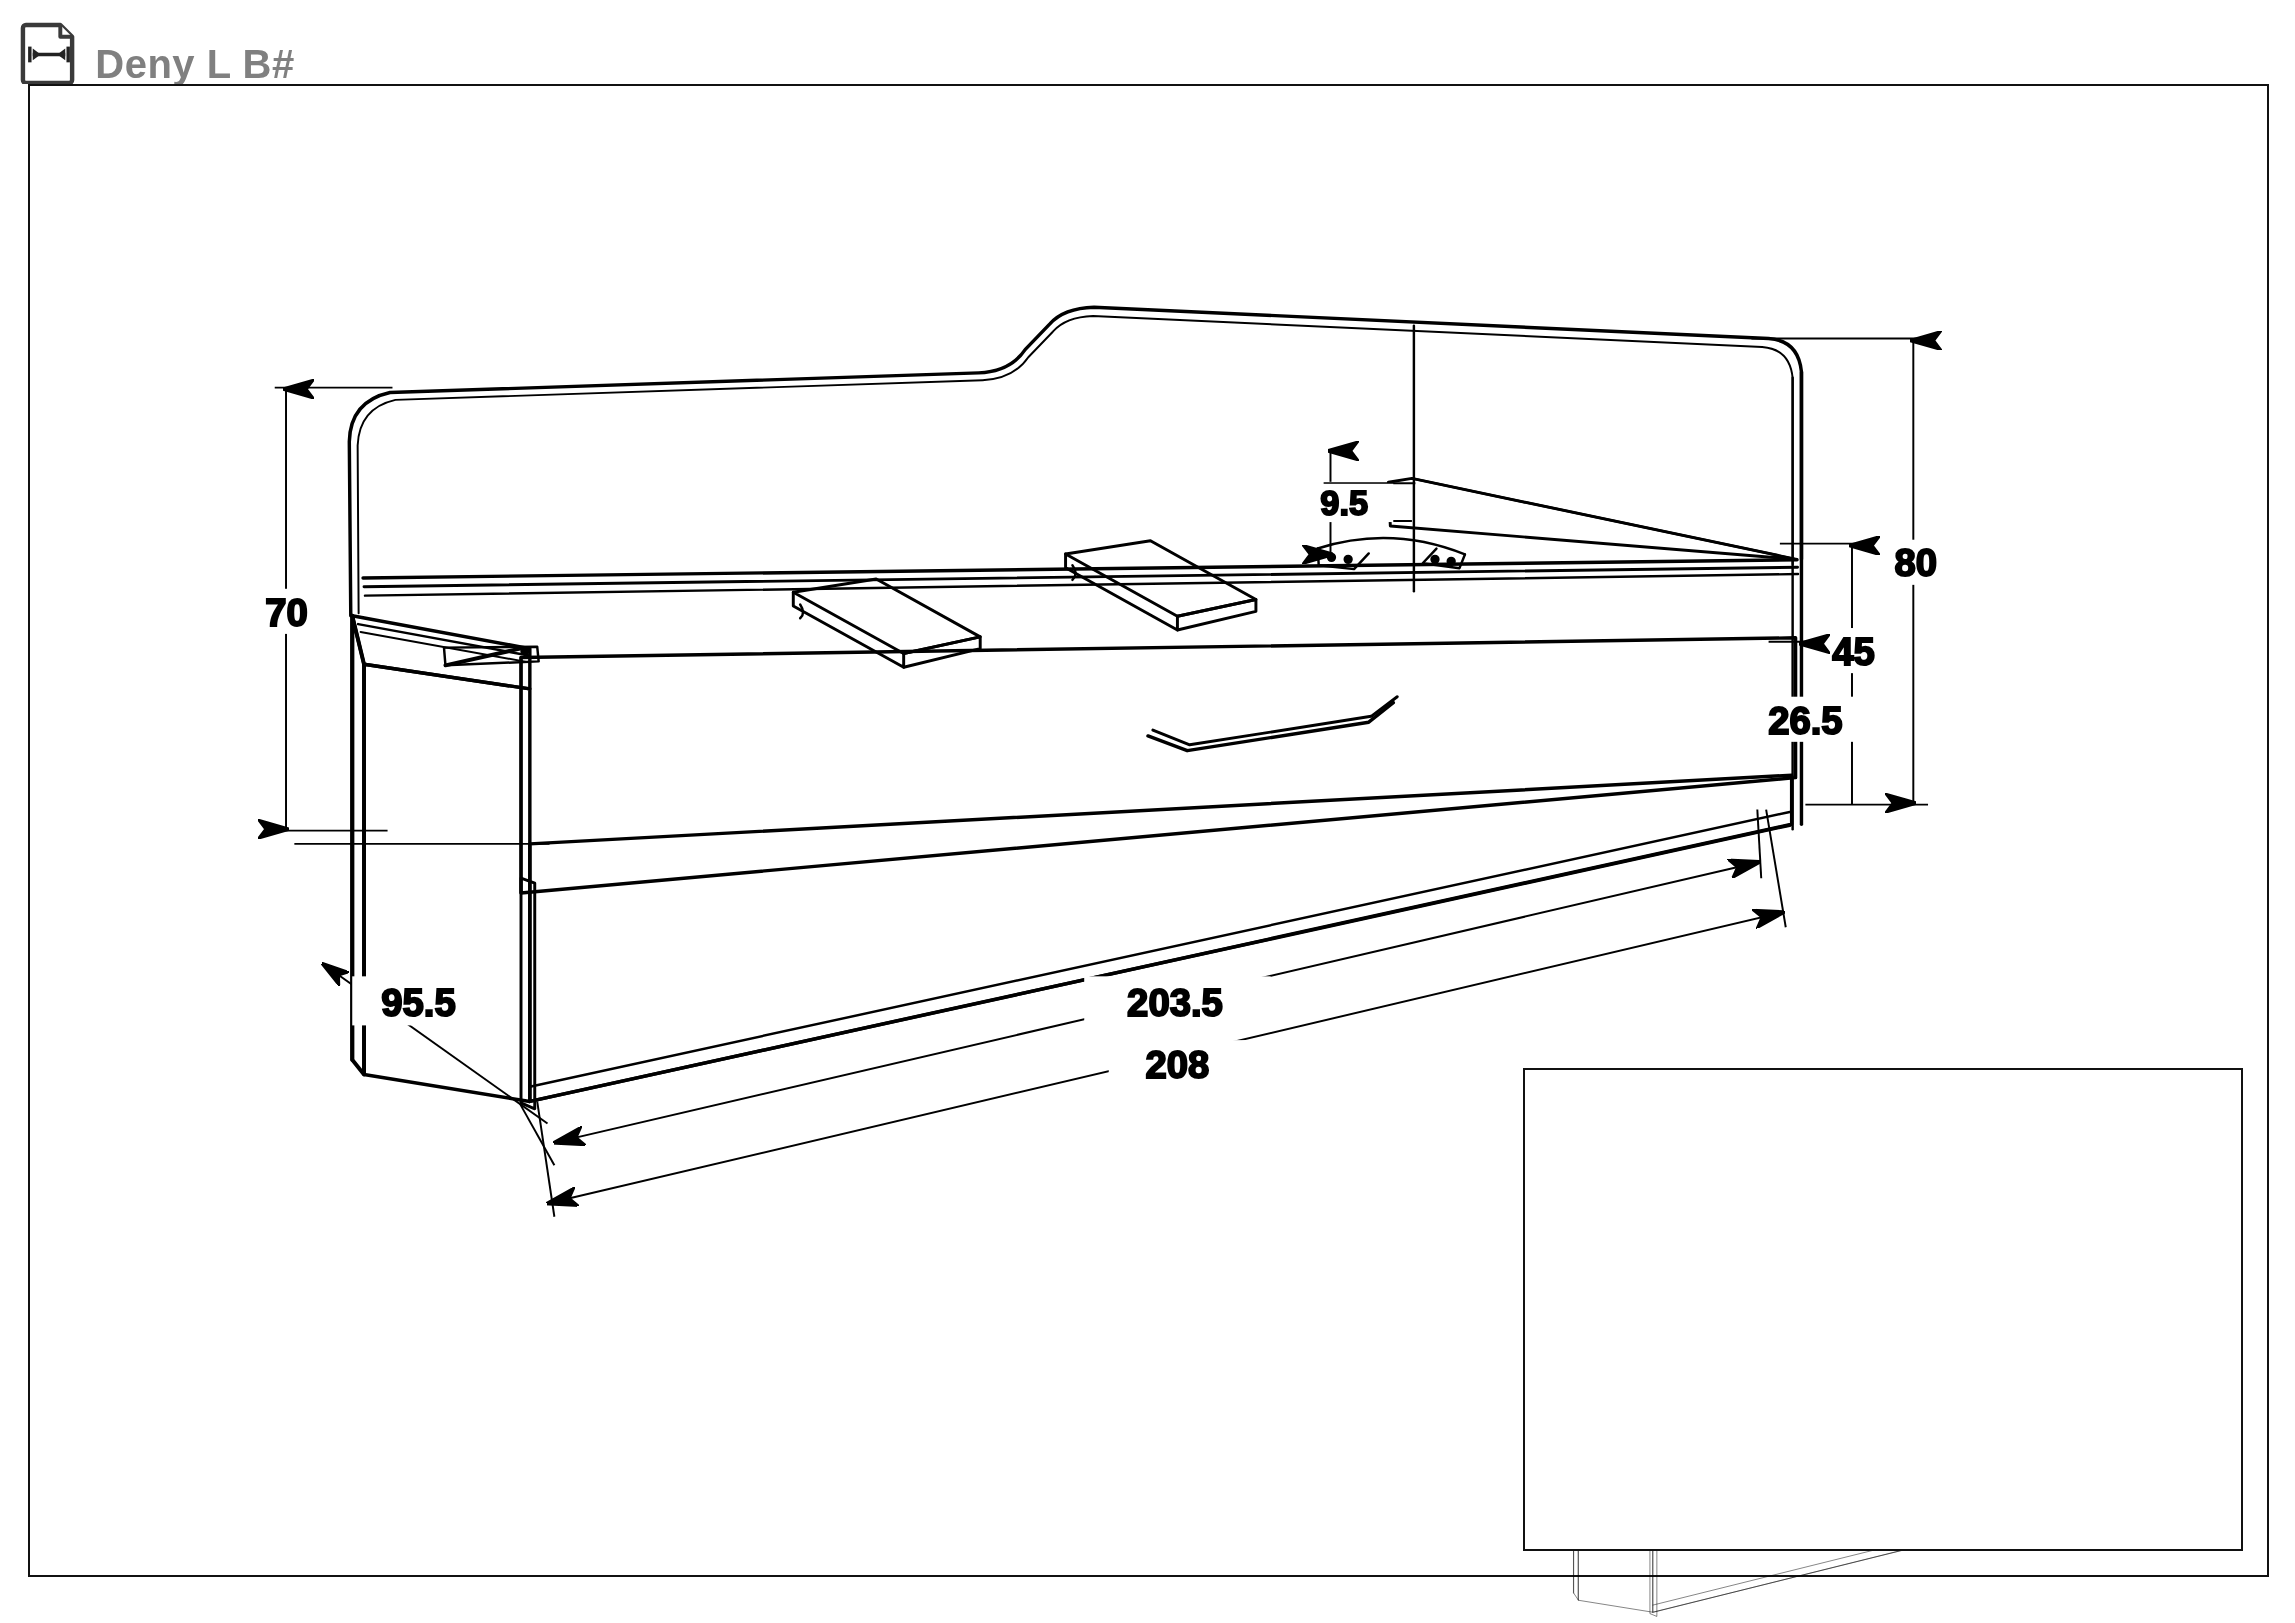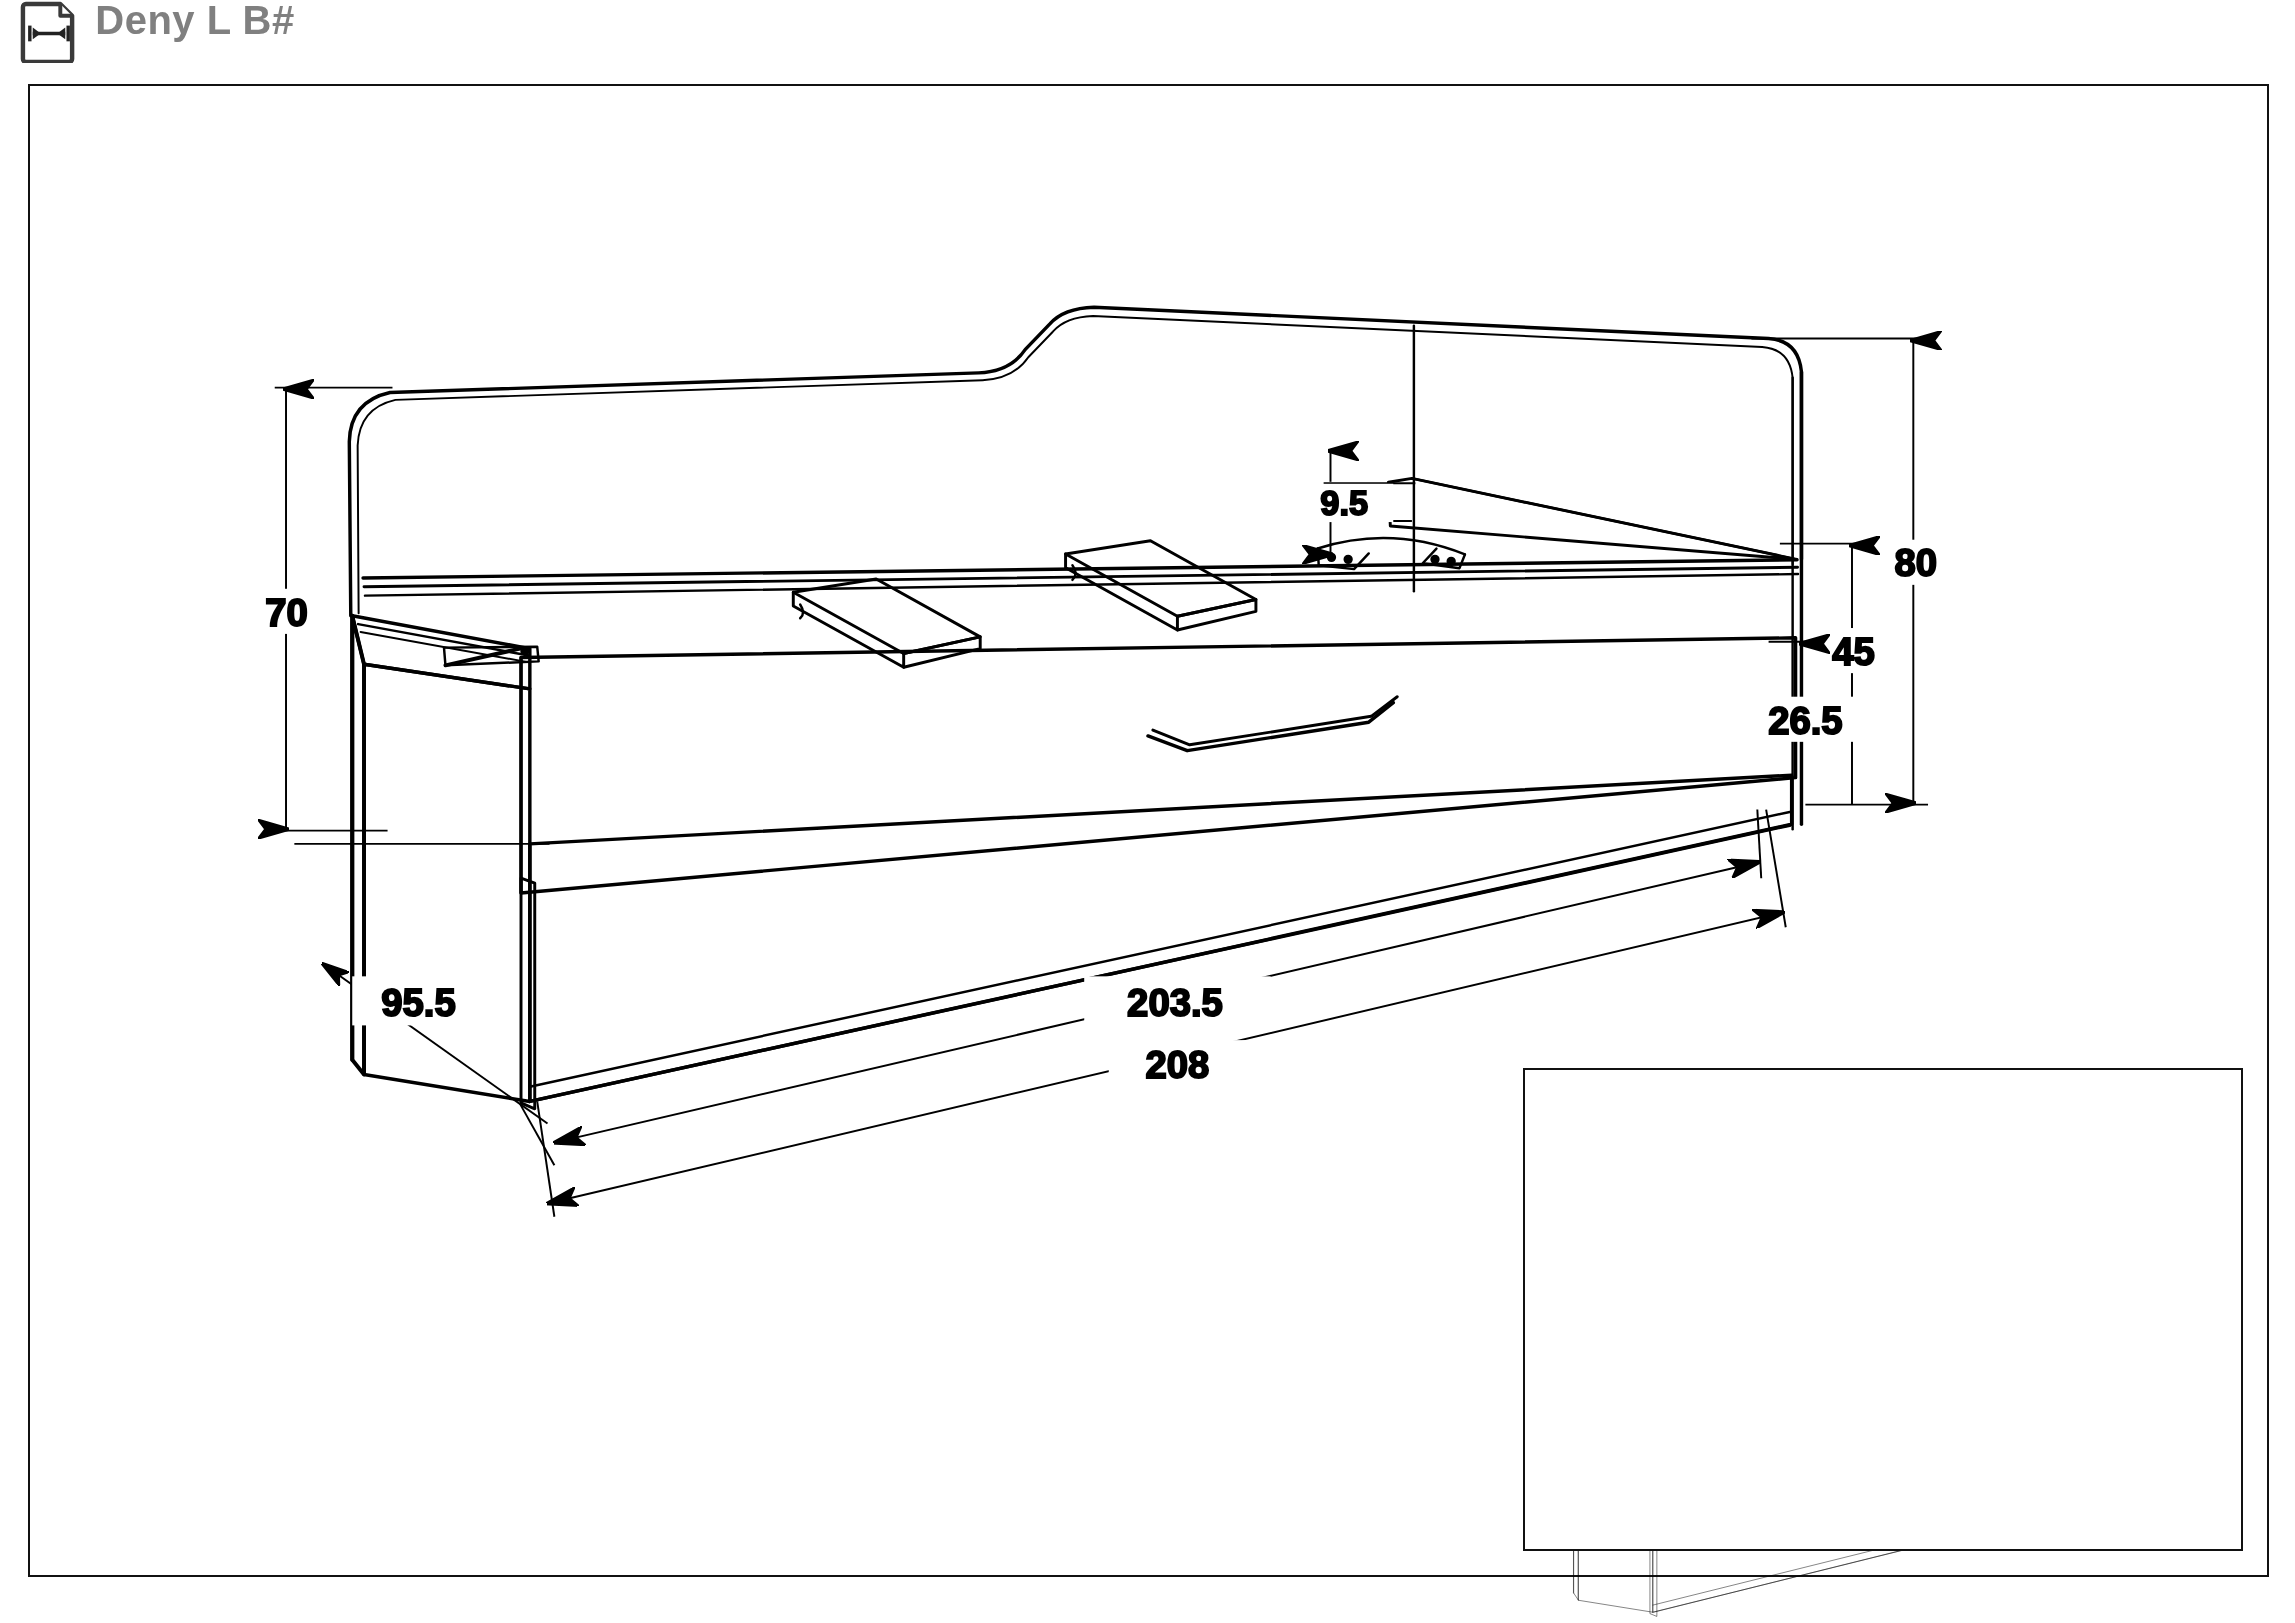--- a/index.html
+++ b/index.html
@@ -4,21 +4,21 @@
 <style>
   html,body{margin:0;padding:0;background:#ffffff;}
   body{
     width:2295px;height:1623px;
     font-family:"Liberation Sans", sans-serif;
     overflow:hidden;position:relative;
   }
   
   #header{
     position:absolute;left:0;top:0;width:2295px;height:84px;
-    display:flex;align-items:flex-start;gap:16.7px;padding-left:18.6px;
+    display:flex;align-items:flex-end;gap:16.7px;padding-left:18.6px;
     box-sizing:border-box;background:#fff;
   }
   #doc-icon{width:60px;height:63px;flex:0 0 auto;display:block;}
   #doc-title{
     font-size:40px;font-weight:bold;color:#808080;
     letter-spacing:0.5px;line-height:1;white-space:nowrap;
     font-family:"Liberation Sans", sans-serif;
   }
   
   #frame{

